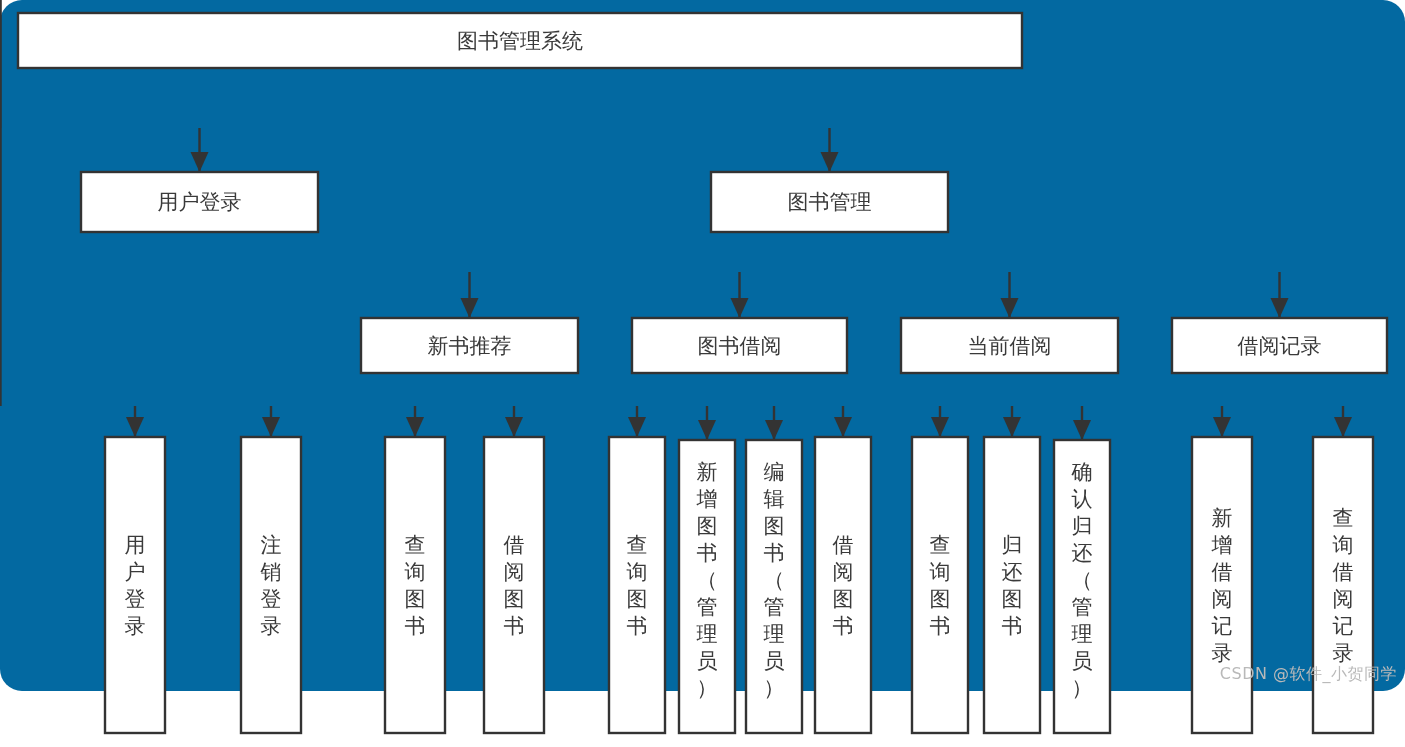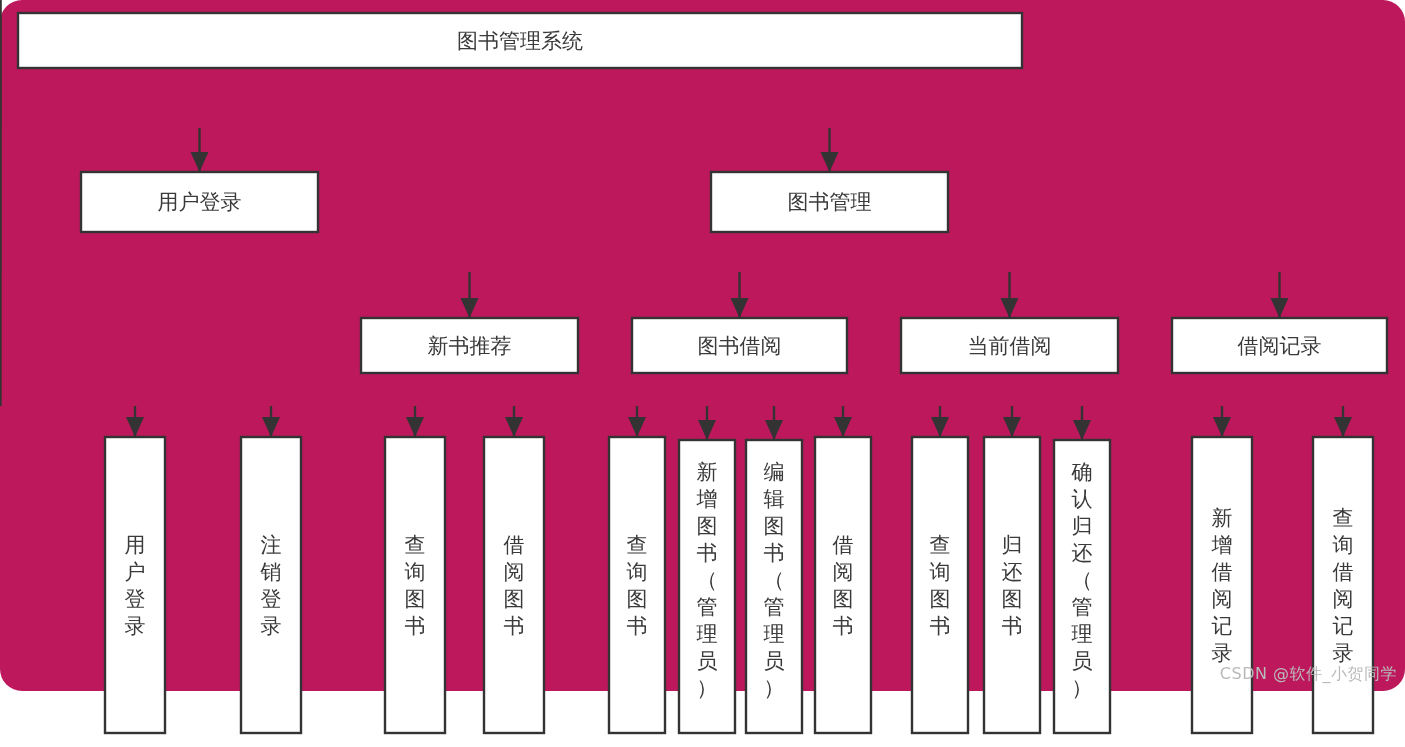--- a/index.html
+++ b/index.html
@@ -10,21 +10,21 @@
   body {
     width: 1405px;
     height: 747px;
     font-family: "DejaVu Sans", "Liberation Sans", sans-serif;
     overflow: hidden;
   }
   #diagram-root {
     position: relative;
     width: 1405px;
     height: 691px;
-    background: #be185d;
+    background: #0369a1;
     border-radius: 22px;
   }
   svg#tree-svg {
     position: absolute;
     left: 0;
     top: 0;
     width: 1405px;
     height: 747px;
     display: block;
   }

